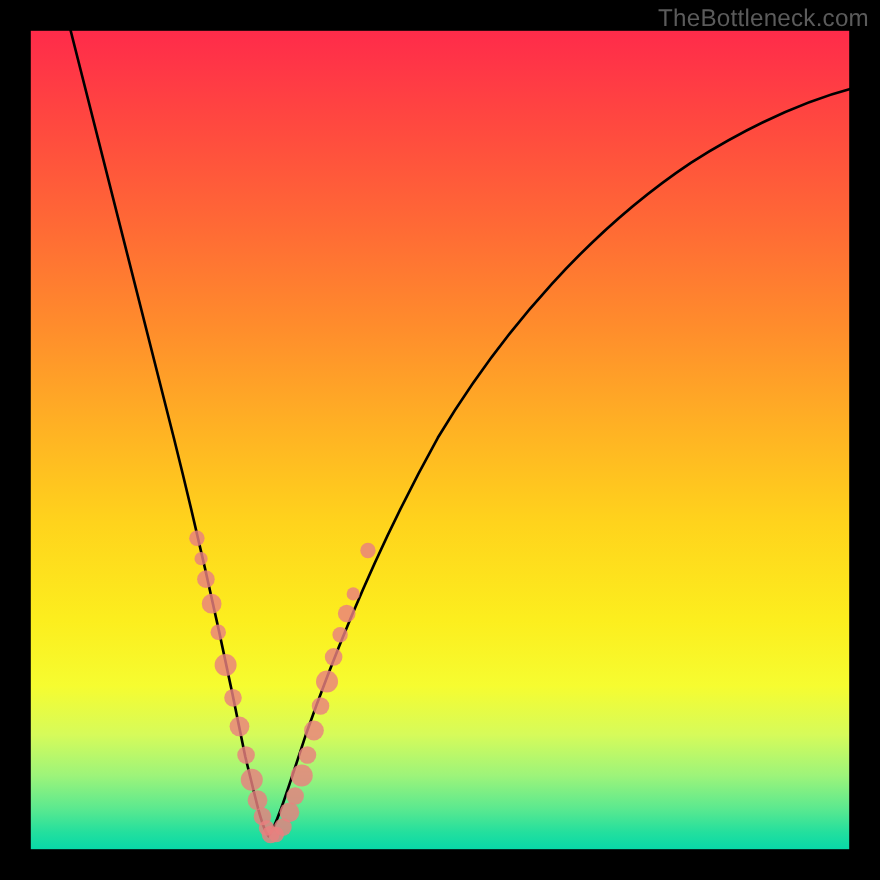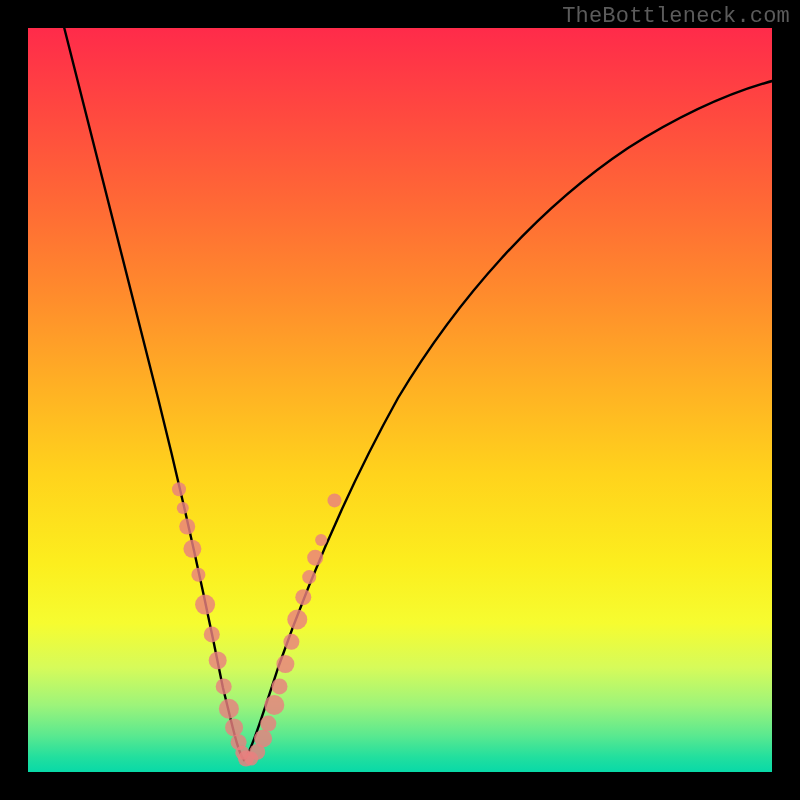--- a/index.html
+++ b/index.html
@@ -9,21 +9,20 @@
     height: 800px;
     overflow: hidden;
     background: #000;
     font-family: Arial, Helvetica, sans-serif;
   }
   .frame {
     position: relative;
     width: 800px;
     height: 604px;
     background: #000;
-    font-family: Liberation Mono, monospace;
   }
   .plot-area {
     position: absolute;
     left: 28px;
     top: 28px;
     width: 744px;
     height: 744px;
     background: linear-gradient(
       to bottom,
       #ff2b4a 0%,

